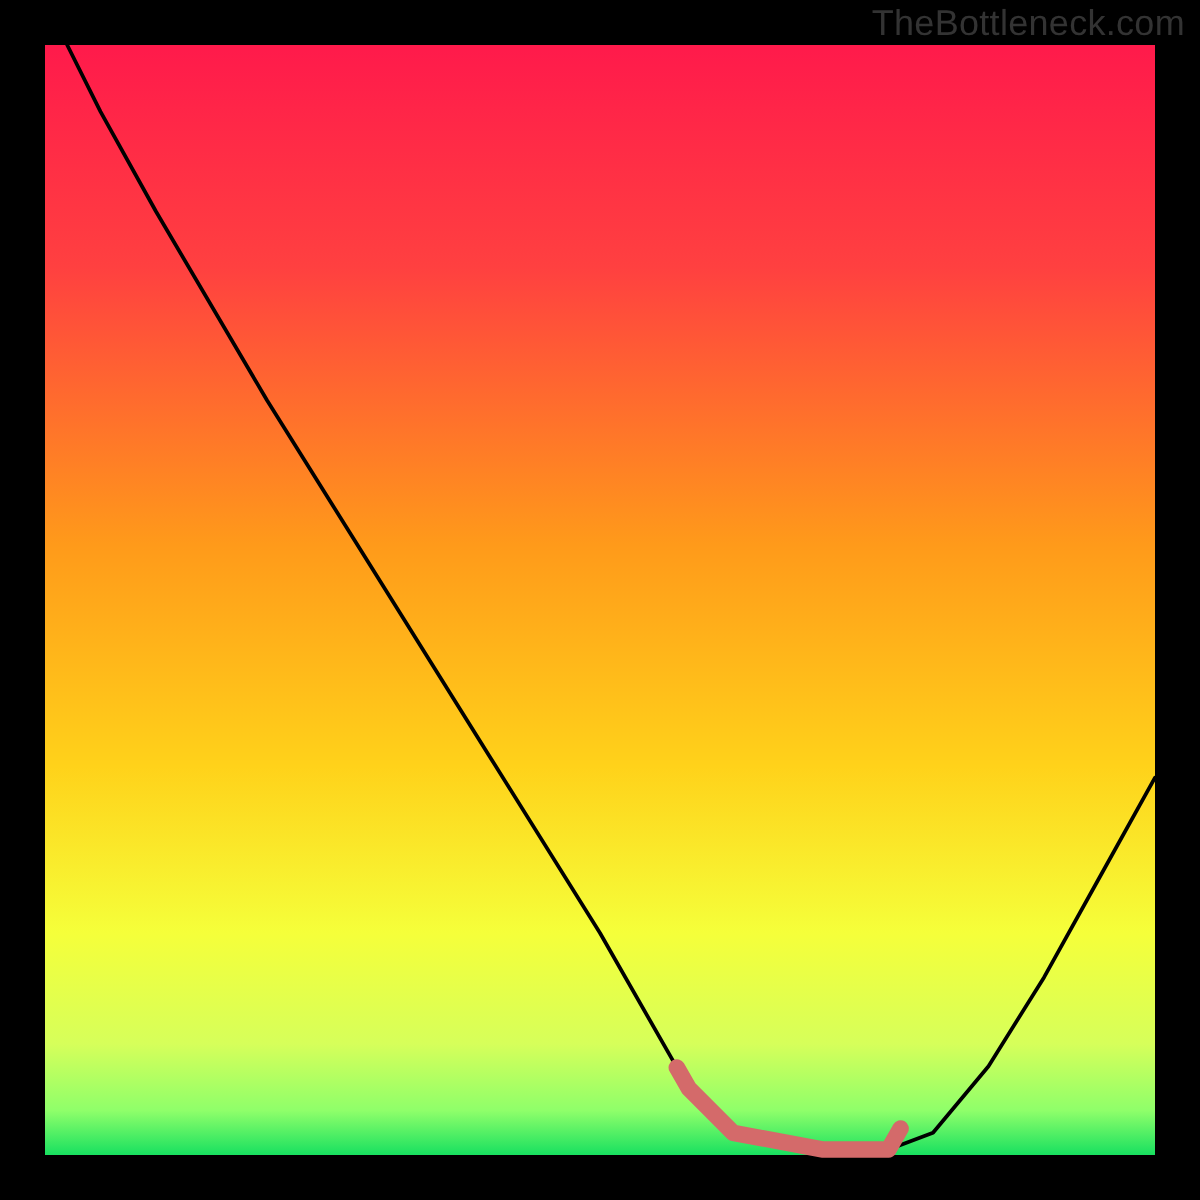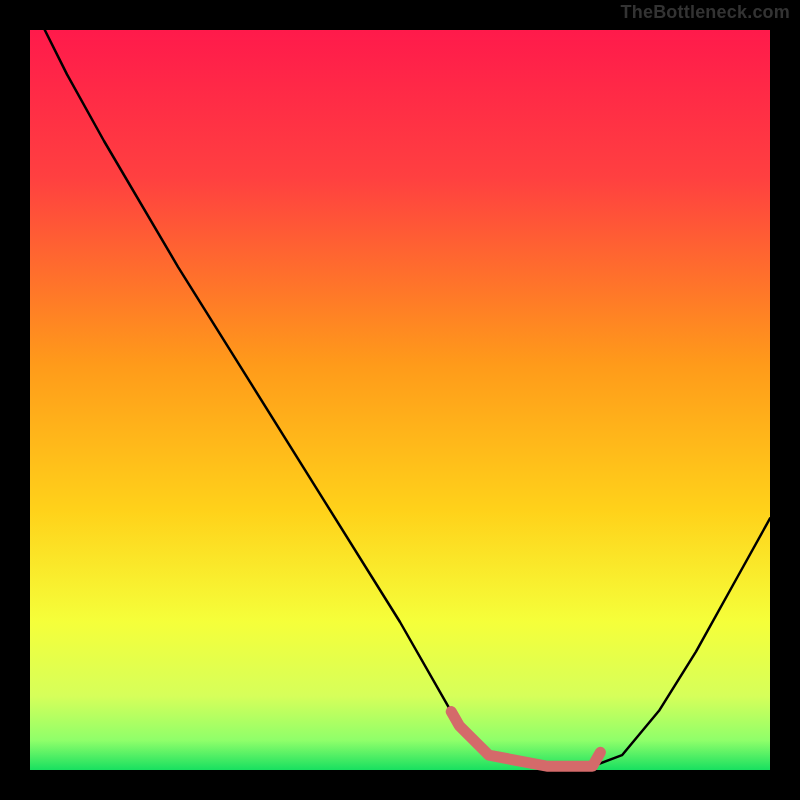--- a/index.html
+++ b/index.html
@@ -14,22 +14,22 @@
   .stage {
     position: relative;
     width: 800px;
     height: 800px;
   }
   .watermark {
     position: absolute;
     top: 2px;
     right: 10px;
     color: #333;
-    font-size: 18px;
-    font-weight: 700;
+    font-size: 24px;
+    font-weight: 400;
     letter-spacing: 0.2px;
     z-index: 5;
     margin-left: 40px;
   }
   svg {
     position: absolute;
     top: 0;
     left: 0;
   }
 </style>

